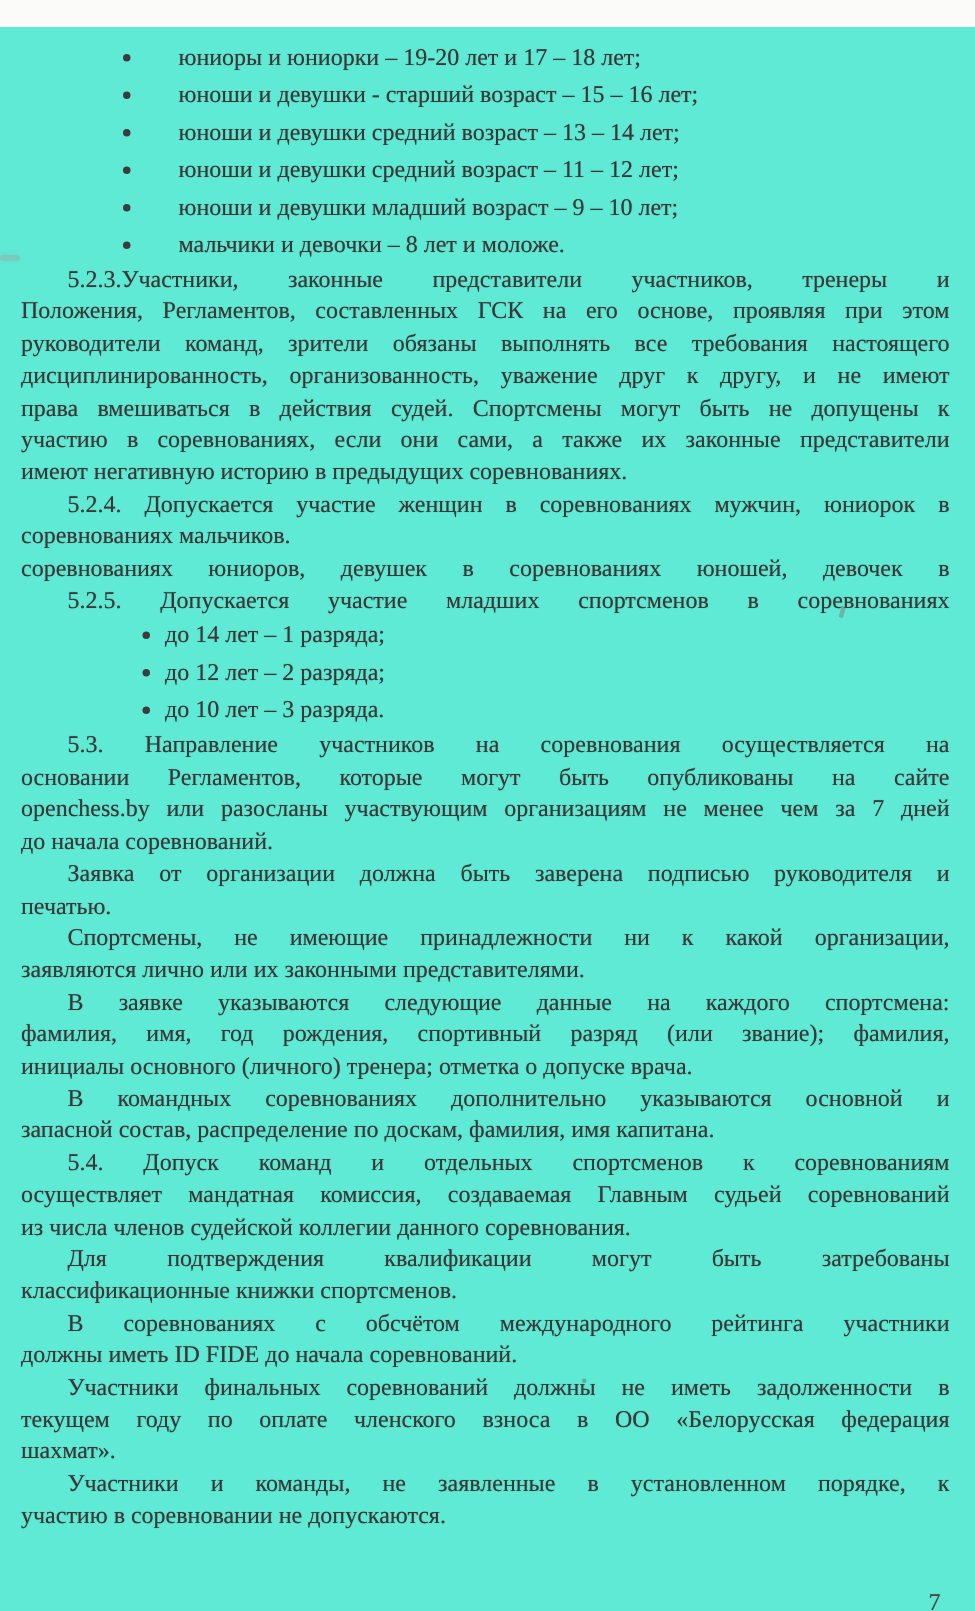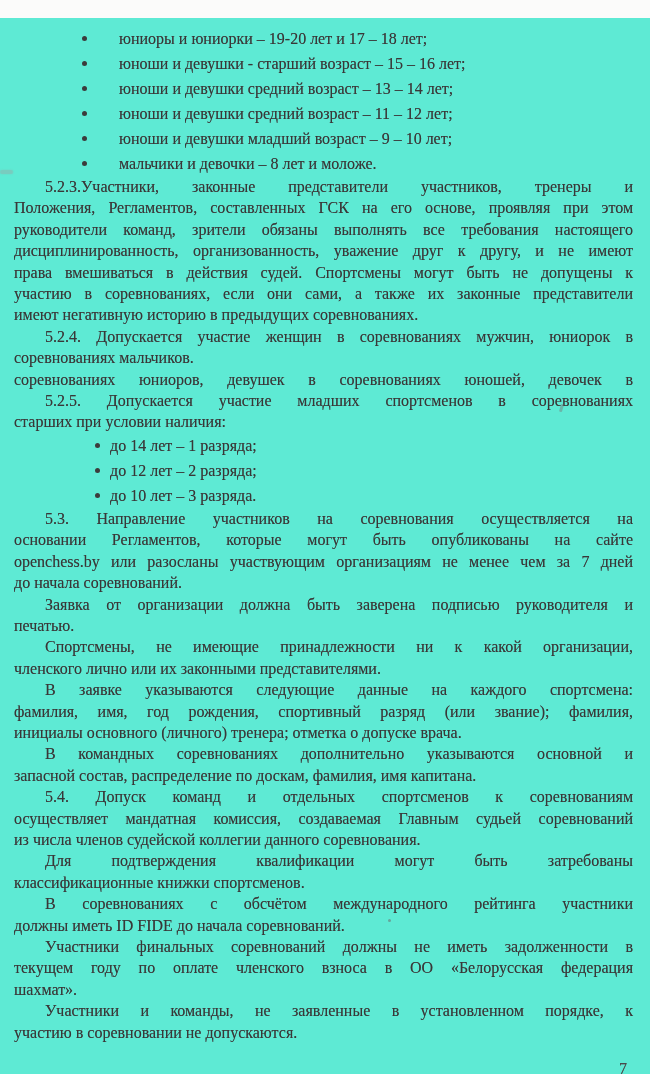--- a/index.html
+++ b/index.html
@@ -111,40 +111,39 @@
         <div class="pline just">участию в соревнованиях, если они сами, а также их законные представители</div>
         <div class="pline">имеют негативную историю в предыдущих соревнованиях.</div>
       </div>
       <div>
         <div class="pline first just">5.2.4. Допускается участие женщин в соревнованиях мужчин, юниорок в</div>
         <div class="pline">соревнованиях мальчиков.</div>
         <div class="pline just">соревнованиях юниоров, девушек в соревнованиях юношей, девочек в</div>
       </div>
       <div>
         <div class="pline first just">5.2.5. Допускается участие младших спортсменов в соревнованиях</div>
-        <div class="pline">старших при условии наличия:</div>
       </div>
       <div>
         <div class="li v2"><span class="bullet"></span><span>до 14 лет – 1 разряда;</span></div>
         <div class="li v2"><span class="bullet"></span><span>до 12 лет – 2 разряда;</span></div>
         <div class="li v2"><span class="bullet"></span><span>до 10 лет – 3 разряда.</span></div>
       </div>
       <div>
         <div class="pline first just">5.3. Направление участников на соревнования осуществляется на</div>
         <div class="pline just">основании Регламентов, которые могут быть опубликованы на сайте</div>
         <div class="pline just">openchess.by или разосланы участвующим организациям не менее чем за 7 дней</div>
         <div class="pline">до начала соревнований.</div>
       </div>
       <div>
         <div class="pline first just">Заявка от организации должна быть заверена подписью руководителя и</div>
         <div class="pline">печатью.</div>
       </div>
       <div>
         <div class="pline first just">Спортсмены, не имеющие принадлежности ни к какой организации,</div>
-        <div class="pline">членского лично или их законными представителями.</div>
+        <div class="pline">заявляются лично или их законными представителями.</div>
       </div>
       <div>
         <div class="pline first just">В заявке указываются следующие данные на каждого спортсмена:</div>
         <div class="pline just">фамилия, имя, год рождения, спортивный разряд (или звание); фамилия,</div>
         <div class="pline">инициалы основного (личного) тренера; отметка о допуске врача.</div>
       </div>
       <div>
         <div class="pline first just">В командных соревнованиях дополнительно указываются основной и</div>
         <div class="pline">запасной состав, распределение по доскам, фамилия, имя капитана.</div>
       </div>

